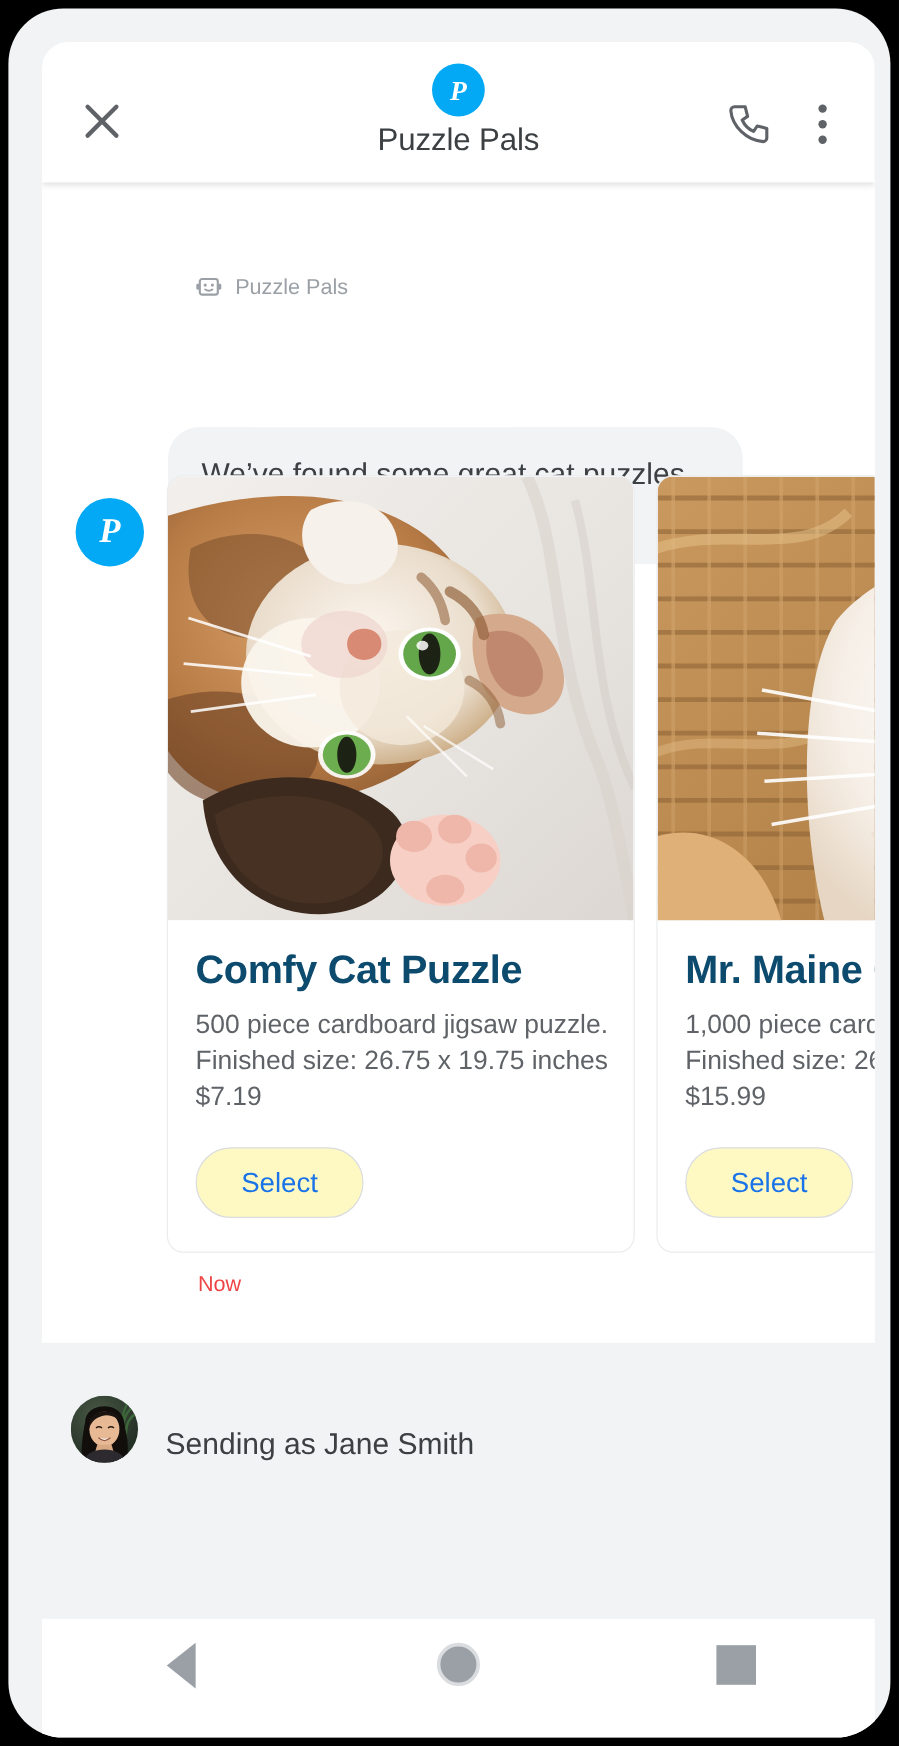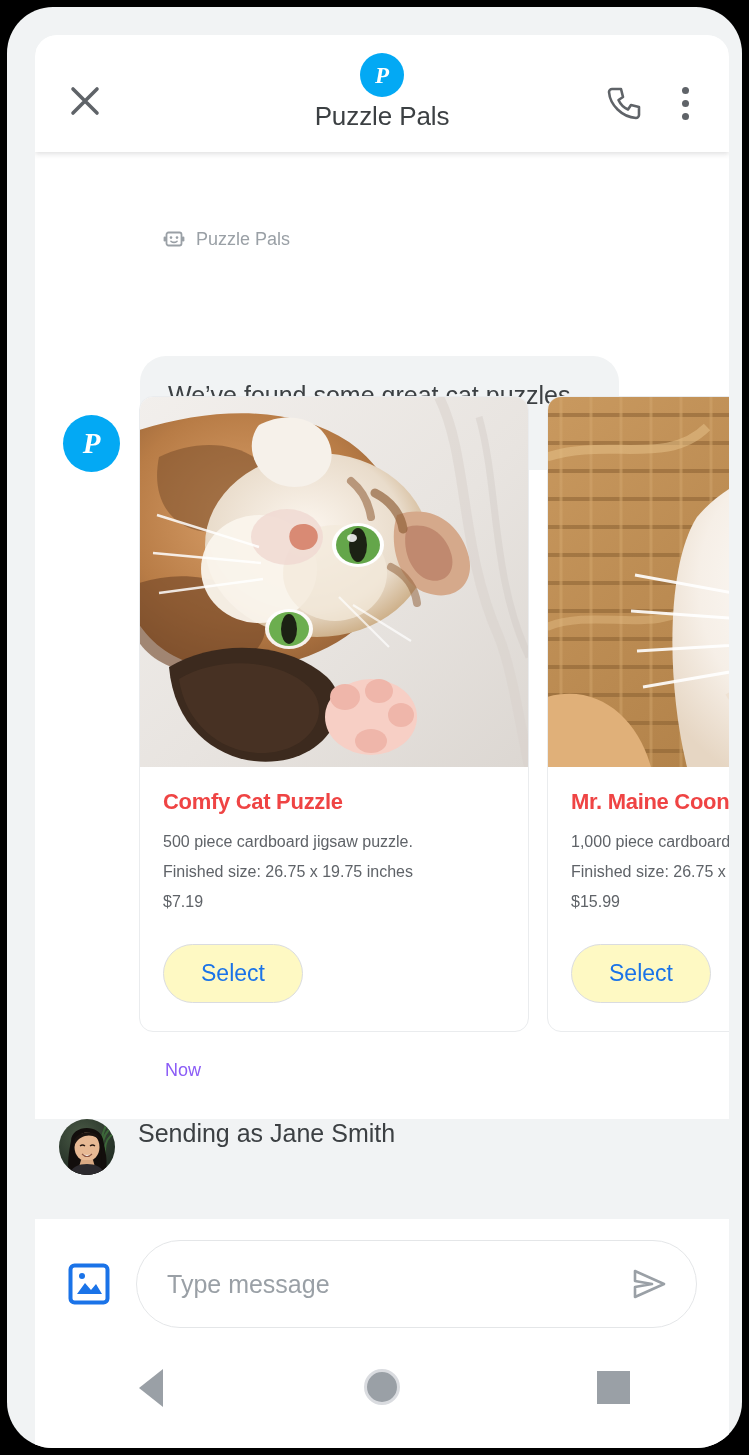--- a/index.html
+++ b/index.html
@@ -202,30 +202,30 @@
     position: relative;
     overflow: hidden;
   }
   .card-img svg { display: block; width: 100%; height: 100%; }
 
   .card-body {
     padding: 22px 23px 0 23px;
   }
 
   .card-title {
-    font-size: 22px;
+    font-size: 33px;
     font-weight: bold;
-    color: #ef4444;
+    color: #0c4a6e;
     letter-spacing: -0.3px;
     white-space: nowrap;
   }
 
   .card-desc {
     margin-top: 12px;
-    font-size: 16px;
+    font-size: 22px;
     line-height: 30px;
     color: #5F6368;
     white-space: nowrap;
   }
 
   .select-btn {
     margin: 27px 0 28px 0;
     display: inline-block;
     padding: 15px 37px;
     border: 1px solid #DADCE0;
@@ -235,34 +235,34 @@
     font-size: 23px;
     cursor: pointer;
     font-family: "Liberation Sans", sans-serif;
   }
 
   .timestamp {
     position: absolute;
     left: 130px;
     top: 908px;
     font-size: 18px;
-    color: #8b5cf6;
+    color: #ef4444;
     text-align: center;
   }
 
   
   .sending-band {
     position: absolute;
     left: 28px;
     top: 1112px;
     width: 694px;
     height: 100px;
     background: #F1F3F4;
     display: flex;
-    align-items: flex-start;
+    align-items: flex-end;
     padding-left: 24px;
     gap: 23px;
   }
 
   .user-avatar {
     width: 56px; height: 56px;
     border-radius: 50%;
     overflow: hidden;
     flex: 0 0 56px;
   }
@@ -602,38 +602,20 @@
           <path d="M23 35 Q28 39.5 33 35 Q28 37 23 35 Z" fill="#FFFFFF"></path>
           <path d="M23 35 Q28 40 33 35" stroke="#8A5442" stroke-width="1.1" fill="none"></path>
 
           <path d="M22 41 L34 41 L36 48 L20 48 Z" fill="#D9A983"></path>
           <path d="M10 56 C12 48 20 45 28 45 C36 45 44 48 46 56 Z" fill="#2C2A2E"></path>
         </svg>
       </div>
       <div class="sending-text">Sending as Jane Smith</div>
     </div>
 
-    <div class="compose">
-      <div class="image-btn">
-        <svg viewBox="0 0 42 42" fill="none">
-          <rect x="2.5" y="2.5" width="37" height="37" rx="4" stroke="#1A73E8" stroke-width="4"></rect>
-          <path d="M9 31 L17 20 L23 27 L28 21 L34 31 Z" fill="#1A73E8"></path>
-          <circle cx="14" cy="13" r="3" fill="#1A73E8"></circle>
-        </svg>
-      </div>
-
-      <div class="input-pill">
-        <input class="msg-input" type="text" placeholder="Type message" style="">
-        <span class="send-btn">
-          <svg viewBox="0 0 42 42" fill="none">
-            <path d="M7 8 L36 21 L7 34 L7 24 L24 21 L7 18 Z" stroke="#9AA0A6" stroke-width="2.6" stroke-linejoin="round" fill="none"></path>
-          </svg>
-        </span>
-      </div>
-    </div>
 
     <div class="navbar">
       <div class="nav-slot">
         <div class="nav-back"></div>
       </div>
       <div class="nav-slot">
         <div class="nav-home"></div>
       </div>
       <div class="nav-slot">
         <div class="nav-recent"></div>

